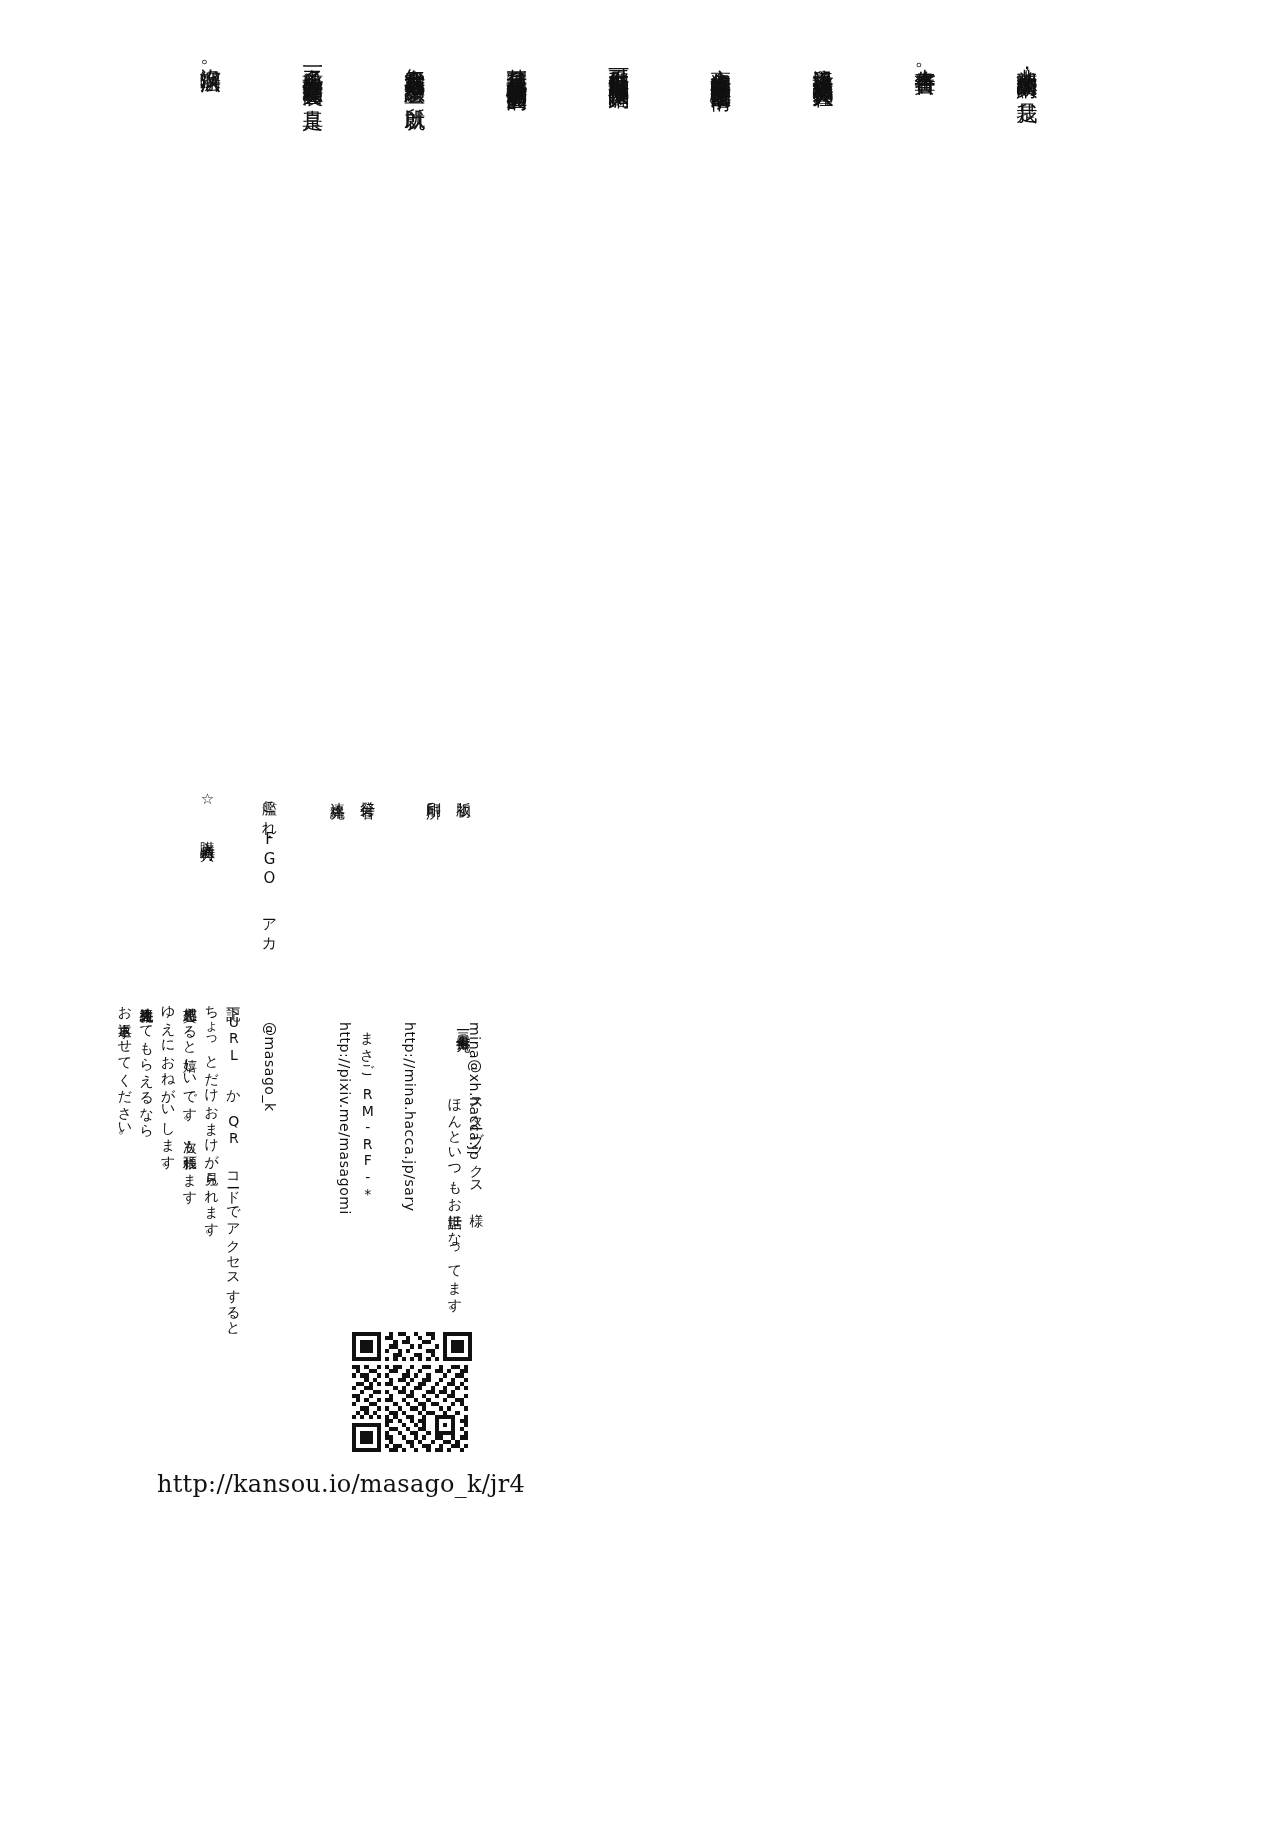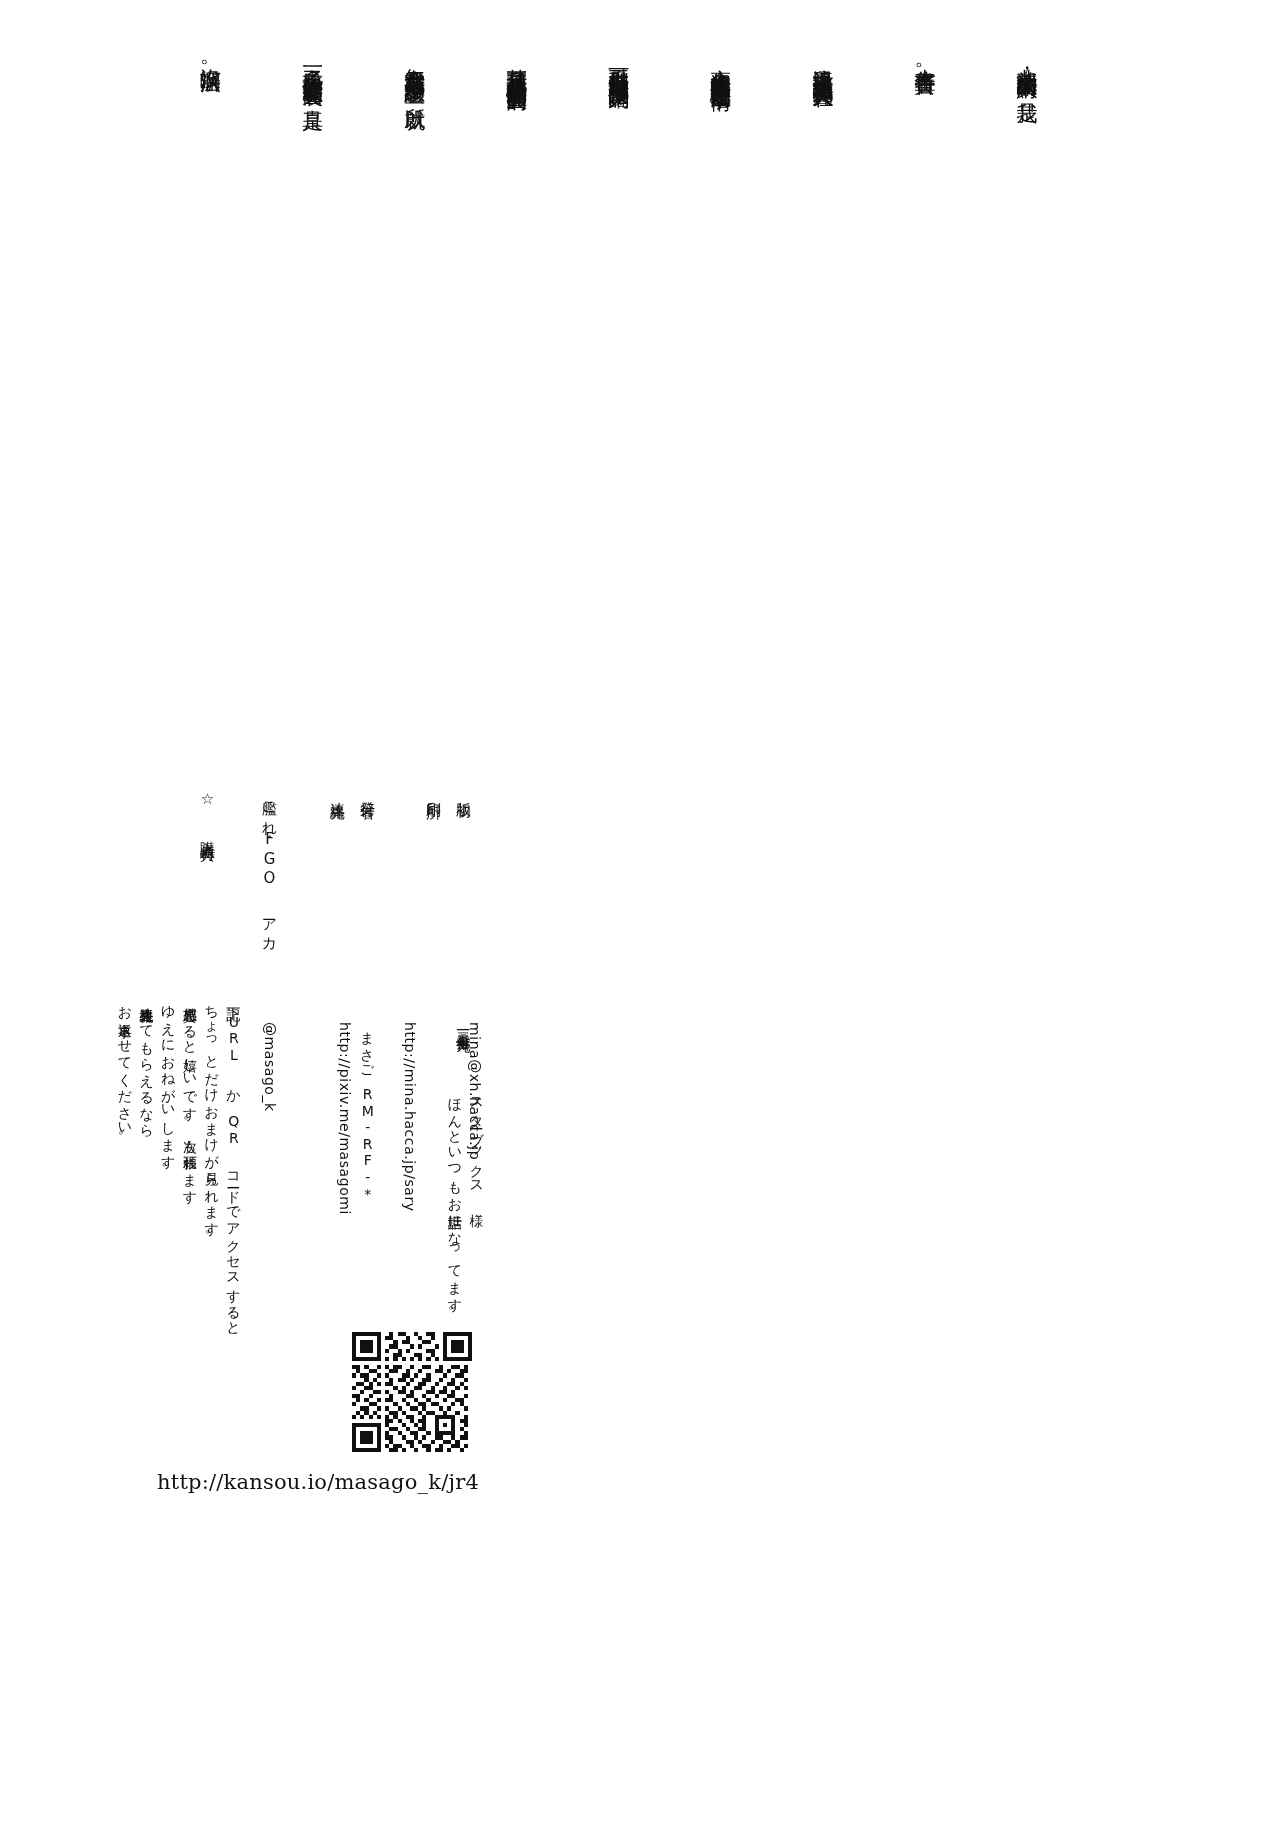--- a/index.html
+++ b/index.html
@@ -86,21 +86,21 @@
     width: 120px;
     height: 120px;
     image-rendering: pixelated;
   }
 
   .qr-url {
     position: absolute;
     left: 157px;
     top: 1470px;
     font-family: "DejaVu Serif", "Liberation Serif", serif;
-    font-size: 21px;
+    font-size: 24px;
     letter-spacing: 0.01em;
     color: #111111;
   }
 </style>
 </head>
 <body>
 
 <div class="page">
 
   <div class="vtext afterword">

